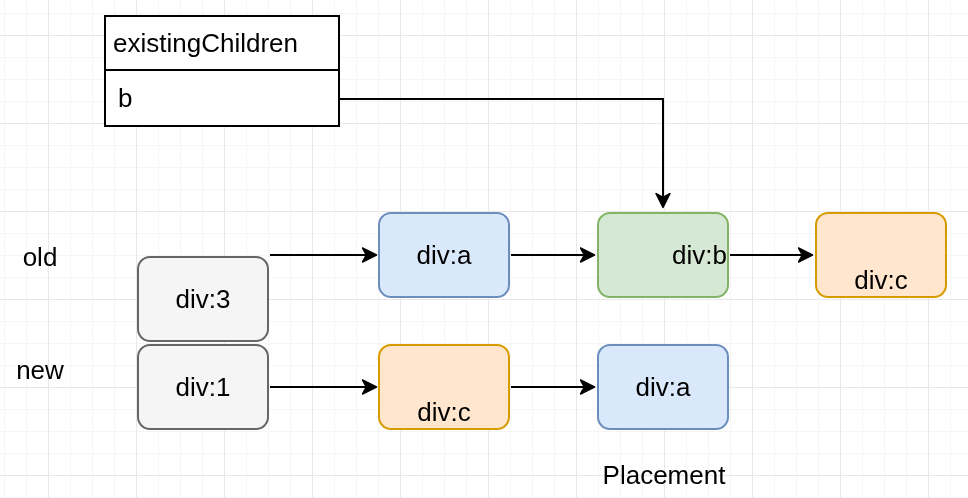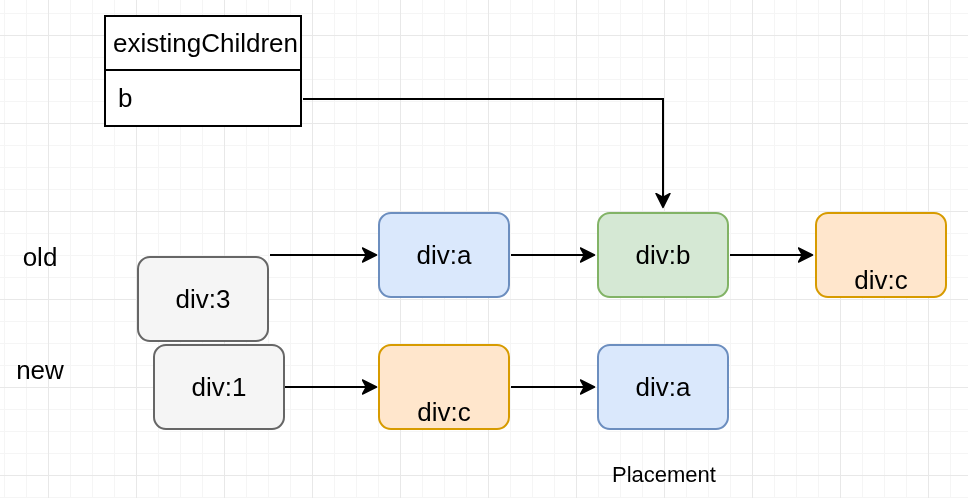--- a/index.html
+++ b/index.html
@@ -13,49 +13,49 @@
       linear-gradient(90deg, var(--grid-minor,#f5f5f5) 1px, transparent 1px);
     background-size:88px 88px,88px 88px,22px 22px,22px 22px;
     background-position:0 35px,48px 0,0 13px,4px 0;
     font-family:"Liberation Sans", sans-serif;
     color:#000;
   }
   .wires{position:absolute;left:0;top:0;width:968px;height:498px;pointer-events:none;}
   .wire{fill:none;stroke:var(--arrow,#000000);stroke-width:2px;}
 
   .map-table{
-    position:absolute;left:104px;top:15px;width:198px;box-sizing:border-box;
+    position:absolute;left:104px;top:15px;width:236px;box-sizing:border-box;
     border:2px solid #000;background:#ffffff;
   }
   .map-header{
     height:54px;box-sizing:border-box;border-bottom:2px solid #000;
     display:flex;align-items:center;padding-left:7px;font-size:26px;white-space:nowrap;
   }
   .map-row{
     height:54px;display:flex;align-items:center;padding-left:12px;font-size:26px;
   }
 
   .node{
     position:absolute;width:132px;height:86px;box-sizing:border-box;
     border:2px solid #666666;border-radius:13px;background:#f5f5f5;
     display:flex;align-items:center;justify-content:center;
     font-size:26px;white-space:nowrap;
   }
   .gray  {background:var(--gray-fill,#f5f5f5);  border-color:var(--gray-stroke,#666666);}
   .blue  {background:var(--blue-fill,#dae8fc);  border-color:var(--blue-stroke,#6c8ebf);align-items:center;}
-  .green {background:var(--green-fill,#d5e8d4); border-color:var(--green-stroke,#82b366);}
+  .green {background:var(--green-fill,#d5e8d4); border-color:var(--green-stroke,#82b366);justify-content:flex-end;}
   .orange{background:var(--orange-fill,#ffe6cc);border-color:var(--orange-stroke,#d79b00);align-items:flex-end;}
 
   .row-label{
     position:absolute;left:10px;width:60px;text-align:center;
     font-size:26px;line-height:28px;
   }
   .annotation{
     position:absolute;left:594px;top:461px;width:140px;text-align:center;
-    font-size:22px;line-height:28px;
+    font-size:26px;line-height:28px;
   }
 </style>
 </head>
 <body>
 
 <div class="canvas">
 
   <svg class="wires" viewBox="0 0 968 498">
     <defs>
       <marker id="ah" markerWidth="17" markerHeight="17" refX="14.5" refY="8" orient="auto" markerUnits="userSpaceOnUse">
@@ -84,21 +84,21 @@
   <div class="node blue" style="left:378px;top:212px;">
     <span>div:a</span>
   </div>
   <div class="node green" style="left:597px;top:212px;">
     <span>div:b</span>
   </div>
   <div class="node orange" style="left:815px;top:212px;">
     <span>div:c</span>
   </div>
 
-  <div class="node gray" style="left:137px;top:344px;margin-left:16px;">
+  <div class="node gray" style="left:137px;top:344px;">
     <span>div:1</span>
   </div>
   <div class="node orange" style="left:378px;top:344px;">
     <span>div:c</span>
   </div>
   <div class="node blue" style="left:597px;top:344px;">
     <span>div:a</span>
   </div>
 
   <div class="annotation">Placement</div>

